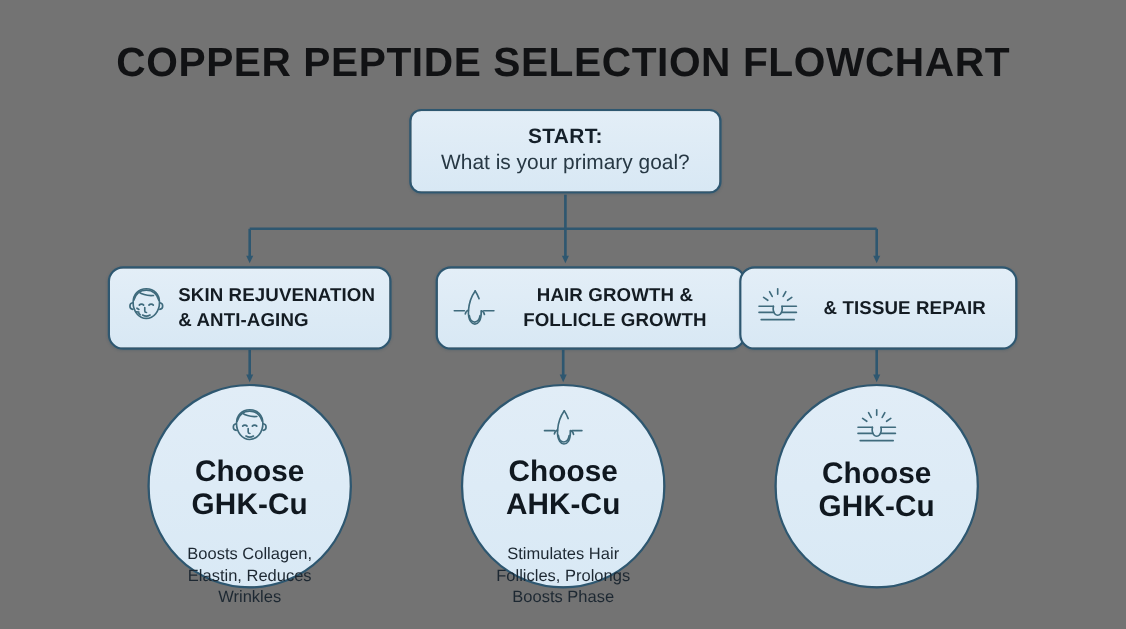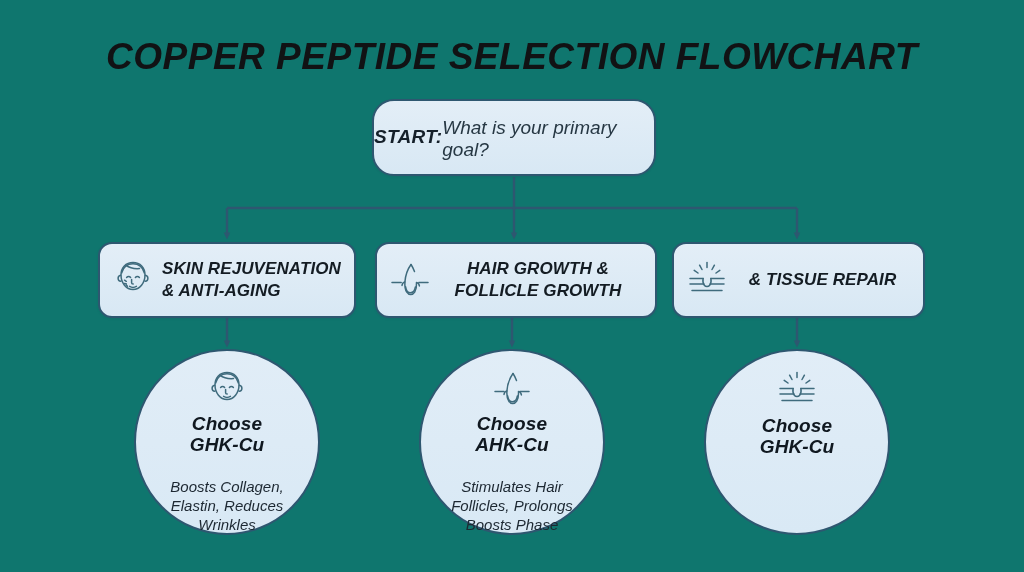--- a/index.html
+++ b/index.html
@@ -5,22 +5,21 @@
   * { margin:0; padding:0; box-sizing:border-box; }
   html, body {
     width:1024px; height:572px;
     background:#fdfdfb;
     font-family:"Liberation Sans", sans-serif;
     overflow:hidden;
   }
   #stage {
     position:relative;
     width:1024px; height:572px;
-    background:#0f766e;
-    font-style:italic;
+    background:#737373;
   }
 
   
   #page-title {
     position:absolute;
     left:0; top:36px; width:1024px;
     text-align:center;
     font-size:37px;
     font-weight:bold;
     letter-spacing:0.5px;
@@ -41,22 +40,22 @@
     background:linear-gradient(180deg,#e3eef7 0%, #d8e8f4 100%);
     border:2.5px solid #2e5770;
     border-radius:14px;
     box-shadow:0 1px 2px rgba(40,70,95,0.18);
   }
 
   
   #start-node {
     left:372px; top:99px;
     width:284px; height:77px;
-    border-radius:22px;
-    display:flex; flex-direction:row;
+    border-radius:11px;
+    display:flex; flex-direction:column;
     align-items:center; justify-content:center;
     color:#1d2b36;
   }
   #start-label {
     font-size:19px; font-weight:bold;
     letter-spacing:0.3px;
     line-height:1.1;
     color:#15202a;
   }
   #start-question {
@@ -65,21 +64,21 @@
     color:#273844;
   }
 
   
   .branch-box {
     top:242px; height:76px;
     display:flex; align-items:center;
     padding:0 10px;
   }
   #branch-0 { left:98px;  width:258px; }
-  #branch-1 { left:375px; width:282px; }
+  #branch-1 { left:396px; width:282px; }
   #branch-2 { left:672px; width:253px; }
 
   .branch-icon {
     flex:0 0 auto;
     width:46px; height:48px;
     margin-right:6px;
     display:flex; align-items:center; justify-content:center;
   }
   .branch-text {
     flex:1 1 auto;
@@ -109,21 +108,21 @@
   #circle-0 { left:134px; top:349px; }
   #circle-1 { left:419px; top:349px; }
   #circle-2 { left:704px; top:349px; }
 
   .circle-icon {
     width:44px; height:44px;
     display:flex; align-items:center; justify-content:center;
     margin-bottom:2px;
   }
   .circle-title {
-    font-size:19px; font-weight:bold;
+    font-size:27px; font-weight:bold;
     line-height:1.12;
     text-align:center;
     color:#101820;
     letter-spacing:0.1px;
   }
   .circle-title span { display:block; }
   .circle-desc {
     margin-top:21px;
     font-size:15px;
     line-height:1.28;

